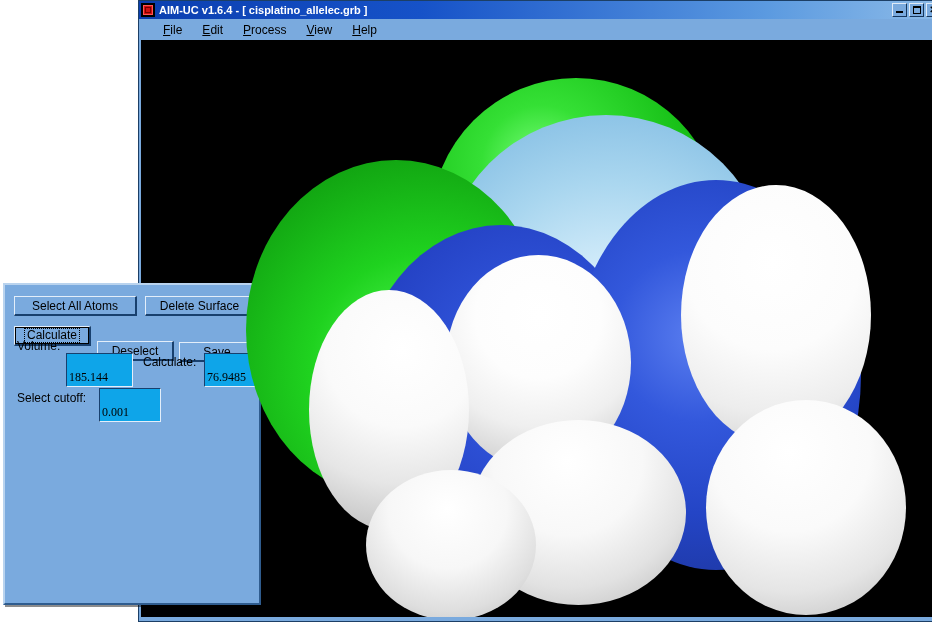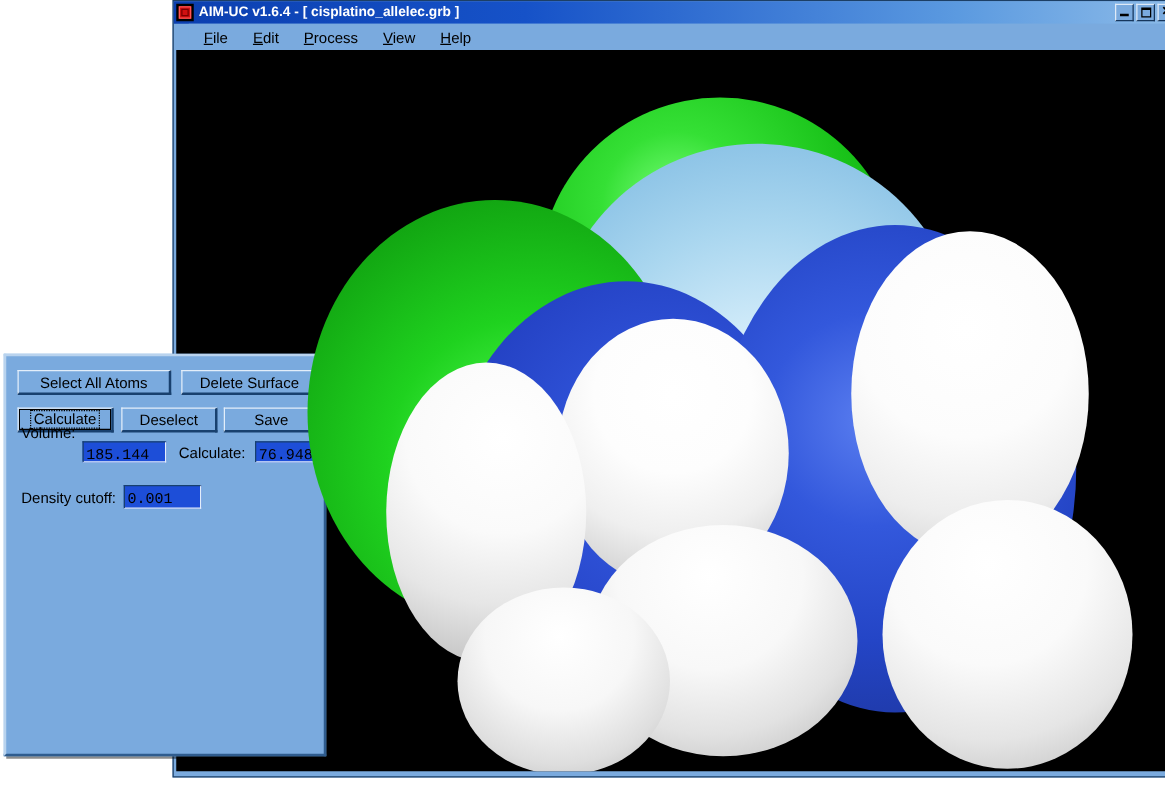--- a/index.html
+++ b/index.html
@@ -188,33 +188,33 @@
   .btn.focused { box-shadow: inset 0 0 0 1px #000; }
   .btn.focused .fl {
     border: 1px dotted #000;
     padding: 0 2px;
     display: block;
     line-height: 13px;
   }
 
   
   .field {
-    background: #1d4ed8;
+    background: #0ea5e9;
     border-top: 1px solid #18406e;
     border-left: 1px solid #18406e;
     border-right: 1px solid #e3eefa;
     border-bottom: 1px solid #e3eefa;
     font-size: 12px;
     color: #000;
     box-sizing: border-box;
-    padding: 3px 2px;
+    padding: 16px 2px;
     line-height: 15px;
     overflow: hidden;
     white-space: nowrap;
-    font-family: Liberation Mono, monospace;
+    font-family: Liberation Serif, serif;
   }
 
   .lbl {
     font-size: 12px;
     color: #000;
     white-space: nowrap;
     font-family: "Liberation Sans", sans-serif;
   }
 
   .abs { position: absolute; }
@@ -304,29 +304,29 @@
     <div class="dlg-body">
 
       <div class="btn abs" style="left:9px; top:11px; width:123px; height:20px;">Select All Atoms</div>
 
       <div class="btn abs" style="left:140px; top:11px; width:110px; height:20px;">Delete Surface</div>
 
       <div class="btn abs focused" style="left:9px; top:41px; width:77px; height:20px;">
         <span class="fl">Calculate</span>
       </div>
 
-      <div class="btn abs" style="left:92px; top:41px; width:77px; height:20px;">Deselect</div>
-
-      <div class="btn abs" style="left:174px; top:41px; width:77px; height:20px;">Save</div>
+      <div class="btn abs" style="left:92px; top:56px; width:77px; height:20px;">Deselect</div>
+
+      <div class="btn abs" style="left:174px; top:57px; width:77px; height:20px;">Save</div>
 
       <div class="lbl abs" style="left:12px; top:54px;">Volume:</div>
       <div class="field abs" style="left:61px; top:68px; width:67px; height:17px;">185.144</div>
 
       <div class="lbl abs" style="left:138px; top:70px;">Calculate:</div>
       <div class="field abs" style="left:199px; top:68px; width:52px; height:17px;">76.9485</div>
 
-      <div class="lbl abs" style="left:12px; top:106px;">Density cutoff:</div>
+      <div class="lbl abs" style="left:12px; top:106px;">Select cutoff:</div>
       <div class="field abs" style="left:94px; top:103px; width:62px; height:19px;">0.001</div>
 
     </div>
   </div>
 
 </div>
 
 </body></html>

